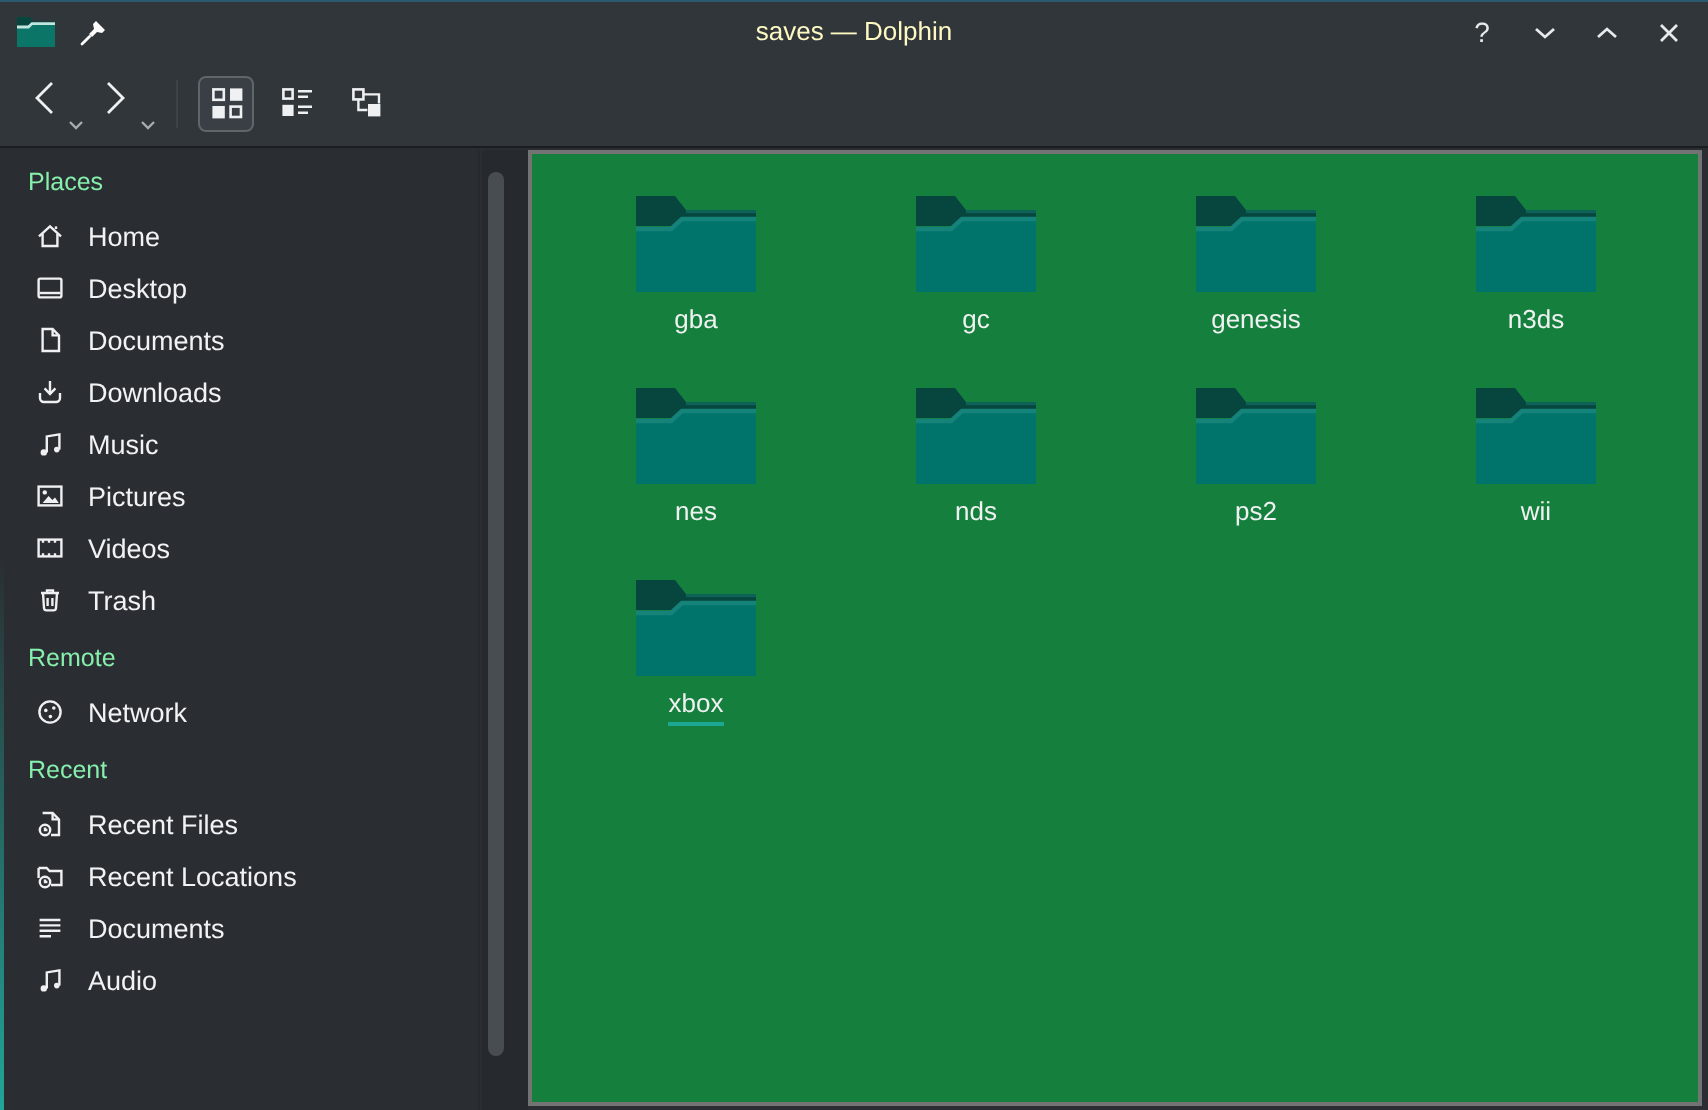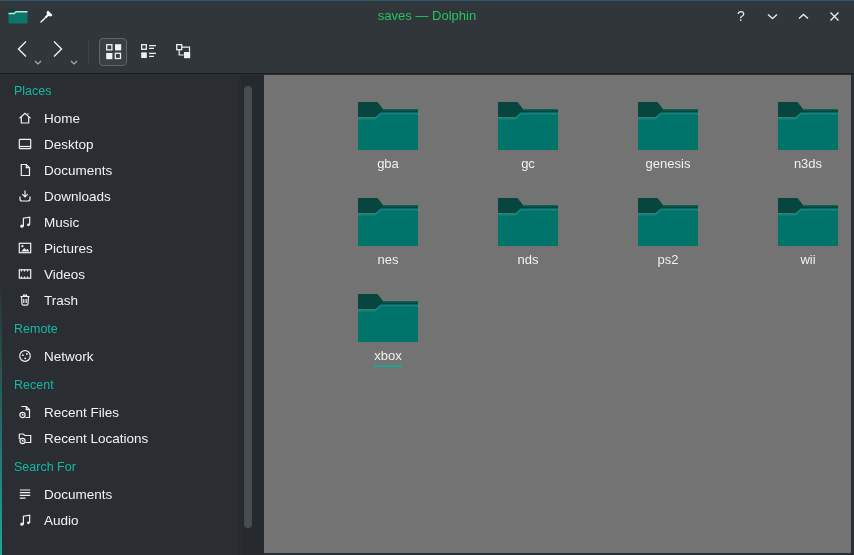--- a/index.html
+++ b/index.html
@@ -14,21 +14,21 @@
   svg { display:block; }
 
   
   .titlebar {
     position:absolute; top:0; left:0; right:0; height:30px;
     background:#31363b; border-top:1px solid #2b5a70;
   }
   .tb-left { position:absolute; left:8px; top:0; height:30px; display:flex; align-items:center; gap:11px; }
   .tb-title {
     position:absolute; left:0; right:0; top:0; height:30px;
-    line-height:30px; text-align:center; font-size:13px; color:#22c55e;
+    line-height:30px; text-align:center; font-size:13px; color:#fef9c3;
   }
   .tb-right { position:absolute; right:12px; top:0; height:30px; display:flex; align-items:center; gap:15px; }
   .tb-btn { display:flex; align-items:center; justify-content:center; width:16px; height:16px; cursor:default; }
   .help-glyph { font-size:14px; color:#e8e9ea; font-weight:400; }
 
   
   .toolbar {
     position:absolute; top:30px; left:0; right:0; height:44px;
     background:#31363b; border-bottom:1px solid #1b1e21;
     display:flex; align-items:center;
@@ -44,30 +44,30 @@
   .crumb { color:#e9eaeb; }
   .crumb.current { font-weight:bold; color:#fcfcfc; }
   .toolbar-right { position:absolute; right:14px; top:30px; height:44px; display:flex; align-items:center; gap:21px; }
   .split-btn { display:flex; align-items:center; gap:7px; font-size:13.5px; color:#fcfcfc; }
 
   
   .sidebar {
     position:absolute; left:0; top:75px; bottom:0; width:240px;
     background:#2a2e32; overflow:hidden; border-right:1px solid #26292d;
   }
-  .section-label { height:30px; padding:9px 0 0 14px; font-size:12.5px; line-height:14px; color:#14b8a6; }
+  .section-label { height:30px; padding:9px 0 0 14px; font-size:12.5px; line-height:14px; color:#86efac; }
   .side-item { display:flex; align-items:center; gap:11px; height:26px; padding-left:17px; font-size:13.5px; color:#f1f2f3; cursor:default; }
   .side-icon { width:16px; height:16px; flex:0 0 16px; }
   .side-gap { position:absolute; left:241px; top:75px; bottom:0; width:23px; background:#26292d; }
   .scrollbar { position:absolute; left:244px; top:86px; width:8px; height:442px; border-radius:4px; background:#484d52; }
 
   
   .main-view {
     position:absolute; left:264px; top:75px; right:3px; bottom:2px;
-    background:#737373; border:6px solid #737373;padding-left:36px;
+    background:#15803d; border:2px solid #737373;
   }
   .folder-grid {
     display:grid; grid-template-columns:repeat(4,140px);
     grid-auto-rows:96px; padding:18px 0 0 12px;
   }
   .folder-cell { display:flex; flex-direction:column; align-items:center; cursor:default; }
   .folder-cell .f-icon { margin-top:2px; }
   .folder-label { margin-top:5px; font-size:13px; color:#f0f1f1; line-height:16px; }
   .folder-label.hovered { border-bottom:2px solid #1ca795; padding-bottom:1px; }
 
@@ -332,21 +332,20 @@
         <span class="side-icon">
           <svg width="16" height="16" viewBox="0 0 16 16">
             <path d="M2.3 4 H6.3 L7.8 5.5 H13.7 V12.5 H8.5" fill="none" stroke="#eff0f1" stroke-width="1.2"></path>
             <path d="M2.3 4 V9" fill="none" stroke="#eff0f1" stroke-width="1.2"></path>
             <circle cx="5.5" cy="11" r="2.6" fill="none" stroke="#eff0f1" stroke-width="1.2"></circle>
             <path d="M5.5 9.8 V11 H6.7" fill="none" stroke="#eff0f1" stroke-width="1.2"></path>
           </svg>
         </span>
         <span>Recent Locations</span>
       </div>
-      <div class="section-label">Search For</div>
       <div class="side-item">
         <span class="side-icon">
           <svg width="16" height="16" viewBox="0 0 16 16">
             <path d="M2.8 4 H13.2 M2.8 6.7 H13.2 M2.8 9.4 H13.2 M2.8 12.1 H8.5" fill="none" stroke="#eff0f1" stroke-width="1.2"></path>
           </svg>
         </span>
         <span>Documents</span>
       </div>
       <div class="side-item">
         <span class="side-icon">

